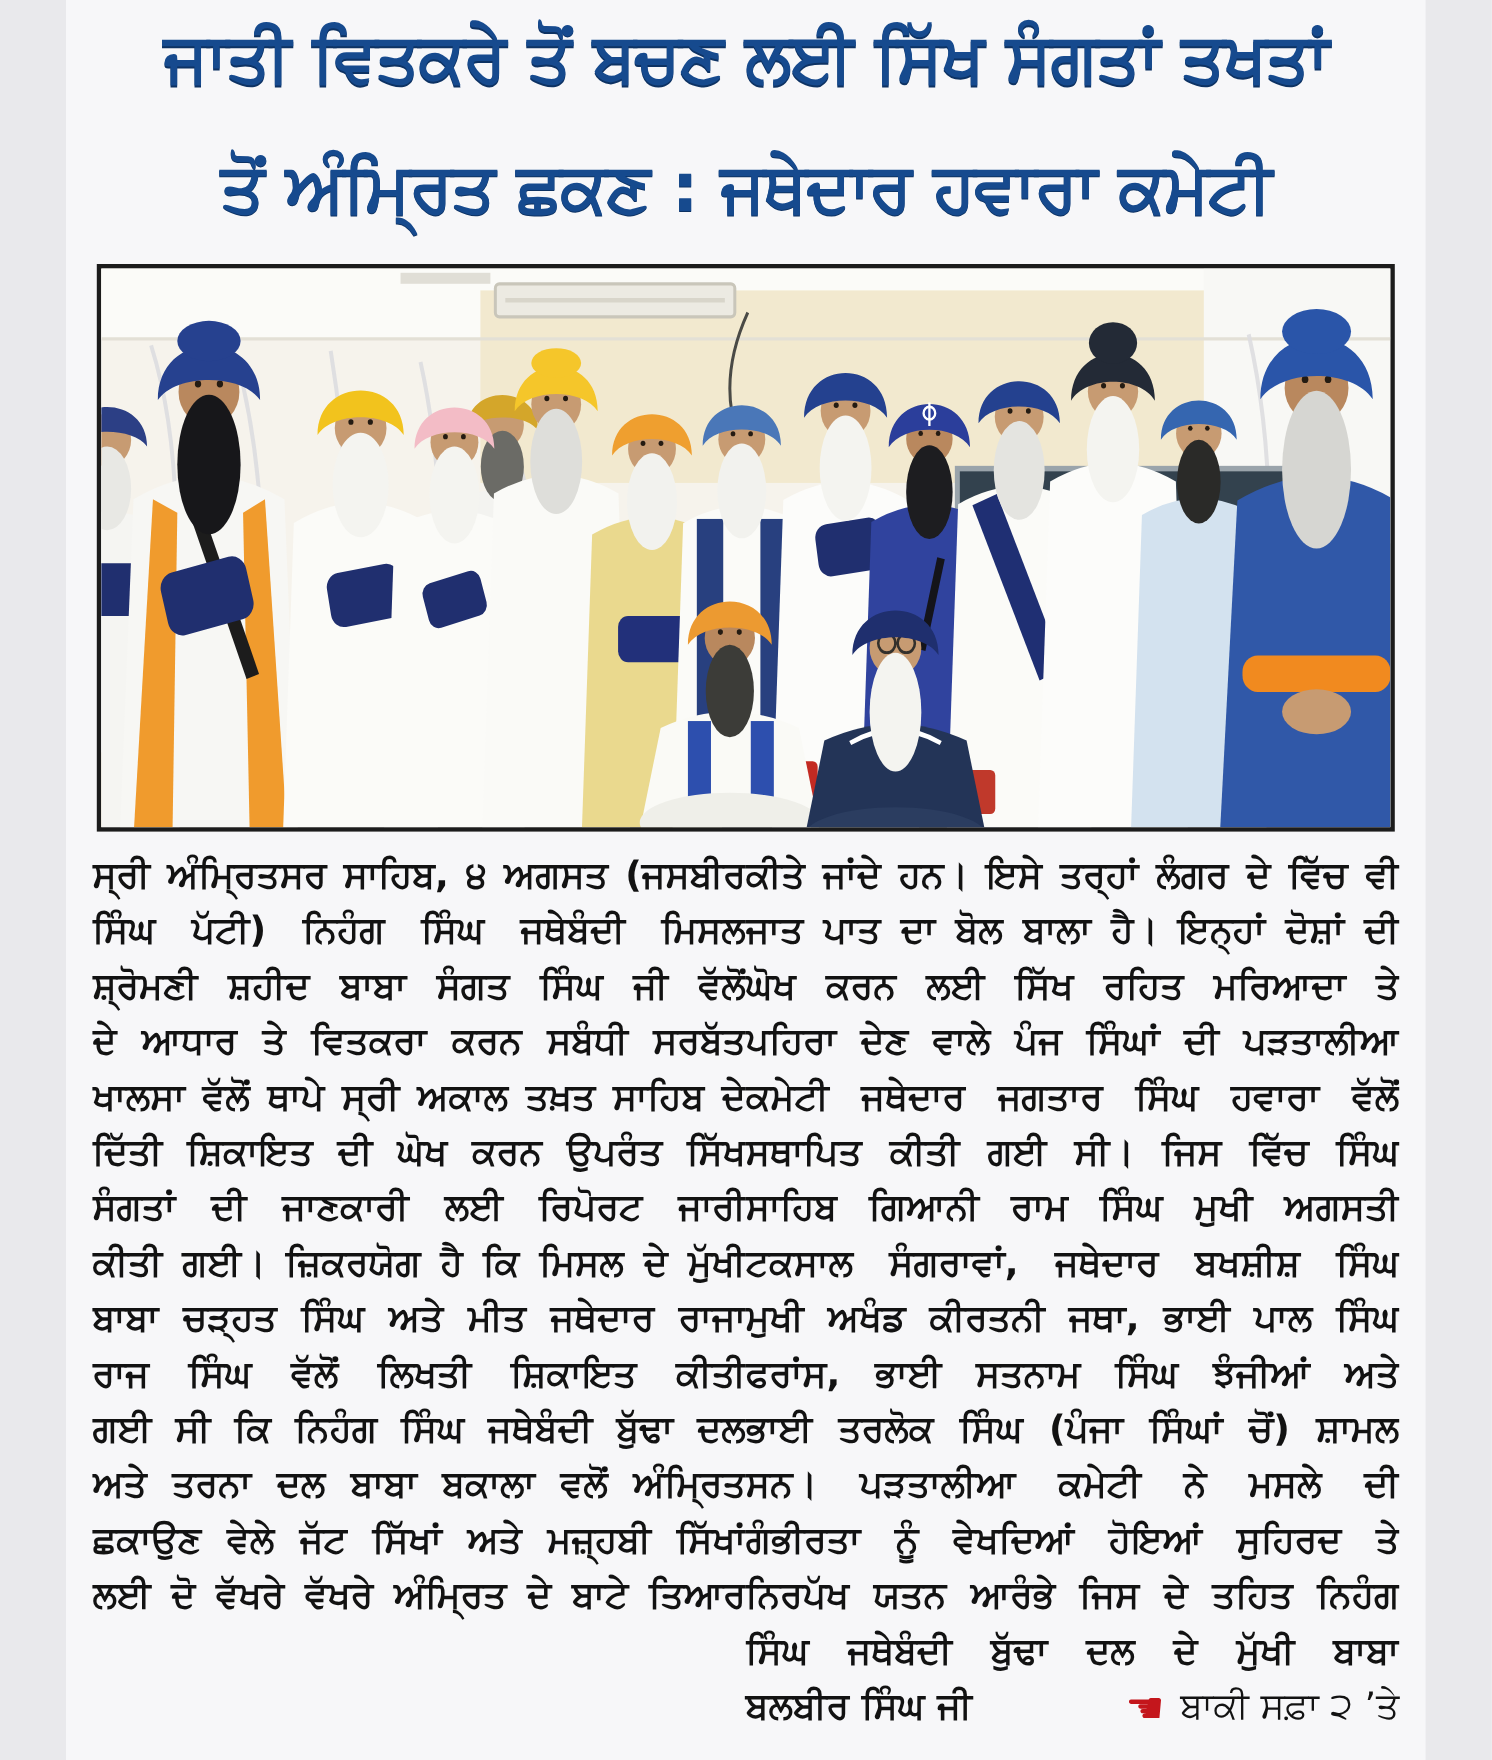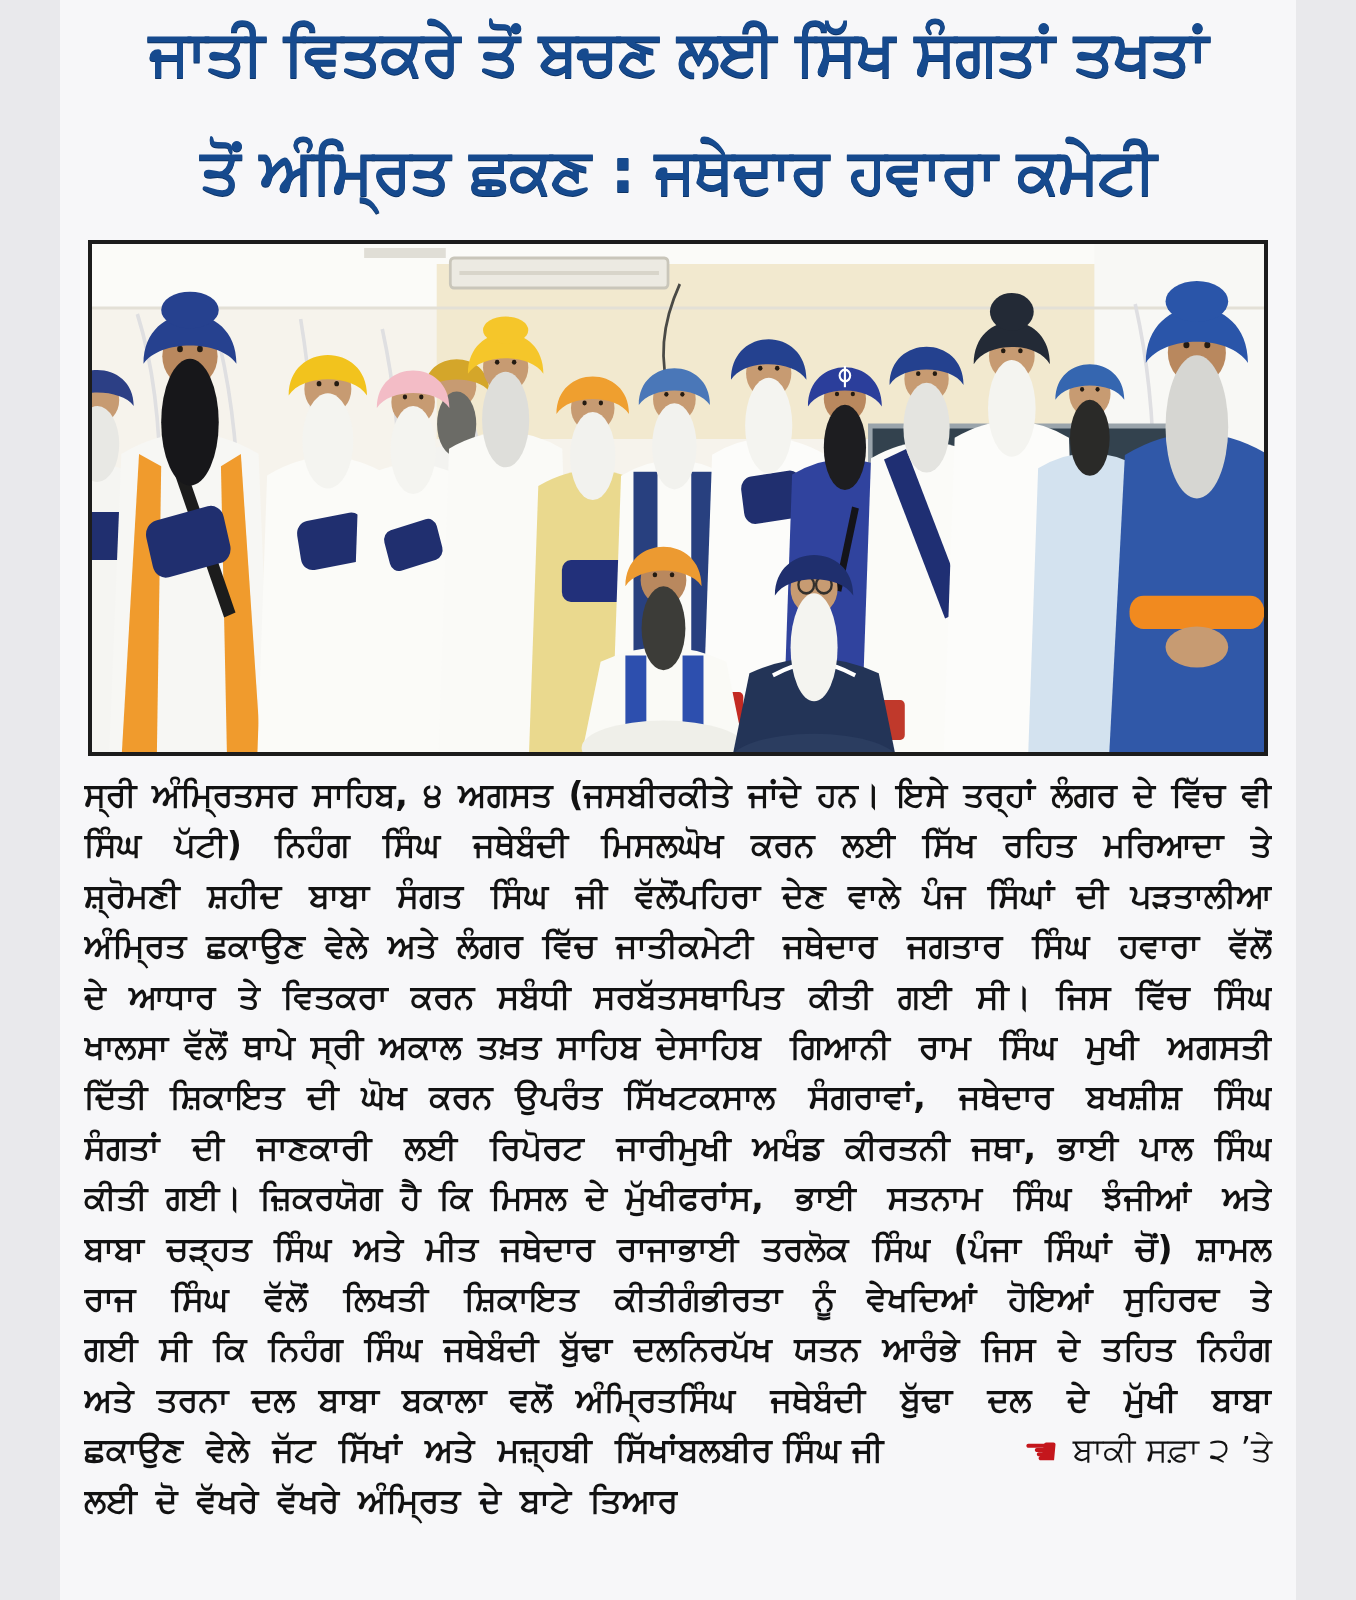--- a/index.html
+++ b/index.html
@@ -289,46 +289,47 @@
         <path d="M-40,44 C-40,-6 40,-6 40,44 C26,24 -26,24 -40,44 Z" fill="#1f2f6e"></path>
       </g>
     </svg>
   </div>
 
   <div class="body-cols">
     <div class="col">
         <div class="tline">ਸ੍ਰੀ ਅੰਮ੍ਰਿਤਸਰ ਸਾਹਿਬ, ੪ ਅਗਸਤ (ਜਸਬੀਰ</div>
         <div class="tline">ਸਿੰਘ ਪੱਟੀ) ਨਿਹੰਗ ਸਿੰਘ ਜਥੇਬੰਦੀ ਮਿਸਲ</div>
         <div class="tline">ਸ਼੍ਰੋਮਣੀ ਸ਼ਹੀਦ ਬਾਬਾ ਸੰਗਤ ਸਿੰਘ ਜੀ ਵੱਲੋਂ</div>
-        <div class="tline">ਅੰਮ੍ਰਿਤ ਛਕਾਉਣ ਵੇਲੇ ਅਤੇ ਲੰਗਰ ਵਿੱਚ ਜਾਤੀ</div>
         <div class="tline">ਦੇ ਆਧਾਰ ਤੇ ਵਿਤਕਰਾ ਕਰਨ ਸਬੰਧੀ ਸਰਬੱਤ</div>
         <div class="tline">ਖਾਲਸਾ ਵੱਲੋਂ ਥਾਪੇ ਸ੍ਰੀ ਅਕਾਲ ਤਖ਼ਤ ਸਾਹਿਬ ਦੇ</div>
         <div class="tline">ਦਿੱਤੀ ਸ਼ਿਕਾਇਤ ਦੀ ਘੋਖ ਕਰਨ ਉਪਰੰਤ ਸਿੱਖ</div>
         <div class="tline">ਸੰਗਤਾਂ ਦੀ ਜਾਣਕਾਰੀ ਲਈ ਰਿਪੋਰਟ ਜਾਰੀ</div>
         <div class="tline">ਕੀਤੀ ਗਈ। ਜ਼ਿਕਰਯੋਗ ਹੈ ਕਿ ਮਿਸਲ ਦੇ ਮੁੱਖੀ</div>
         <div class="tline">ਬਾਬਾ ਚੜ੍ਹਤ ਸਿੰਘ ਅਤੇ ਮੀਤ ਜਥੇਦਾਰ ਰਾਜਾ</div>
         <div class="tline">ਰਾਜ ਸਿੰਘ ਵੱਲੋਂ ਲਿਖਤੀ ਸ਼ਿਕਾਇਤ ਕੀਤੀ</div>
         <div class="tline">ਗਈ ਸੀ ਕਿ ਨਿਹੰਗ ਸਿੰਘ ਜਥੇਬੰਦੀ ਬੁੱਢਾ ਦਲ</div>
         <div class="tline">ਅਤੇ ਤਰਨਾ ਦਲ ਬਾਬਾ ਬਕਾਲਾ ਵਲੋਂ ਅੰਮ੍ਰਿਤ</div>
         <div class="tline">ਛਕਾਉਣ ਵੇਲੇ ਜੱਟ ਸਿੱਖਾਂ ਅਤੇ ਮਜ਼੍ਹਬੀ ਸਿੱਖਾਂ</div>
         <div class="tline">ਲਈ ਦੋ ਵੱਖਰੇ ਵੱਖਰੇ ਅੰਮ੍ਰਿਤ ਦੇ ਬਾਟੇ ਤਿਆਰ</div>
       </div>
 
     <div class="col">
       <div>
           <div class="tline">ਕੀਤੇ ਜਾਂਦੇ ਹਨ। ਇਸੇ ਤਰ੍ਹਾਂ ਲੰਗਰ ਦੇ ਵਿੱਚ ਵੀ</div>
+          <div class="tline">ਜਾਤ ਪਾਤ ਦਾ ਬੋਲ ਬਾਲਾ ਹੈ। ਇਨ੍ਹਾਂ ਦੋਸ਼ਾਂ ਦੀ</div>
           <div class="tline">ਘੋਖ ਕਰਨ ਲਈ ਸਿੱਖ ਰਹਿਤ ਮਰਿਆਦਾ ਤੇ</div>
           <div class="tline">ਪਹਿਰਾ ਦੇਣ ਵਾਲੇ ਪੰਜ ਸਿੰਘਾਂ ਦੀ ਪੜਤਾਲੀਆ</div>
           <div class="tline">ਕਮੇਟੀ ਜਥੇਦਾਰ ਜਗਤਾਰ ਸਿੰਘ ਹਵਾਰਾ ਵੱਲੋਂ</div>
           <div class="tline">ਸਥਾਪਿਤ ਕੀਤੀ ਗਈ ਸੀ। ਜਿਸ ਵਿੱਚ ਸਿੰਘ</div>
           <div class="tline">ਸਾਹਿਬ ਗਿਆਨੀ ਰਾਮ ਸਿੰਘ ਮੁਖੀ ਅਗਸਤੀ</div>
           <div class="tline">ਟਕਸਾਲ ਸੰਗਰਾਵਾਂ, ਜਥੇਦਾਰ ਬਖਸ਼ੀਸ਼ ਸਿੰਘ</div>
           <div class="tline">ਮੁਖੀ ਅਖੰਡ ਕੀਰਤਨੀ ਜਥਾ, ਭਾਈ ਪਾਲ ਸਿੰਘ</div>
           <div class="tline">ਫਰਾਂਸ, ਭਾਈ ਸਤਨਾਮ ਸਿੰਘ ਝੰਜੀਆਂ ਅਤੇ</div>
           <div class="tline">ਭਾਈ ਤਰਲੋਕ ਸਿੰਘ (ਪੰਜਾ ਸਿੰਘਾਂ ਚੋਂ) ਸ਼ਾਮਲ</div>
+          <div class="tline">ਸਨ। ਪੜਤਾਲੀਆ ਕਮੇਟੀ ਨੇ ਮਸਲੇ ਦੀ</div>
           <div class="tline">ਗੰਭੀਰਤਾ ਨੂੰ ਵੇਖਦਿਆਂ ਹੋਇਆਂ ਸੁਹਿਰਦ ਤੇ</div>
           <div class="tline">ਨਿਰਪੱਖ ਯਤਨ ਆਰੰਭੇ ਜਿਸ ਦੇ ਤਹਿਤ ਨਿਹੰਗ</div>
           <div class="tline">ਸਿੰਘ ਜਥੇਬੰਦੀ ਬੁੱਢਾ ਦਲ ਦੇ ਮੁੱਖੀ ਬਾਬਾ</div>
         </div>
       <div class="last-line">
         <span>ਬਲਬੀਰ ਸਿੰਘ ਜੀ</span>
         <span class="continuation">
           <span class="hand-icon">☚</span>
           <span class="cont-label">ਬਾਕੀ ਸਫ਼ਾ ੨ ’ਤੇ</span>
         </span>

